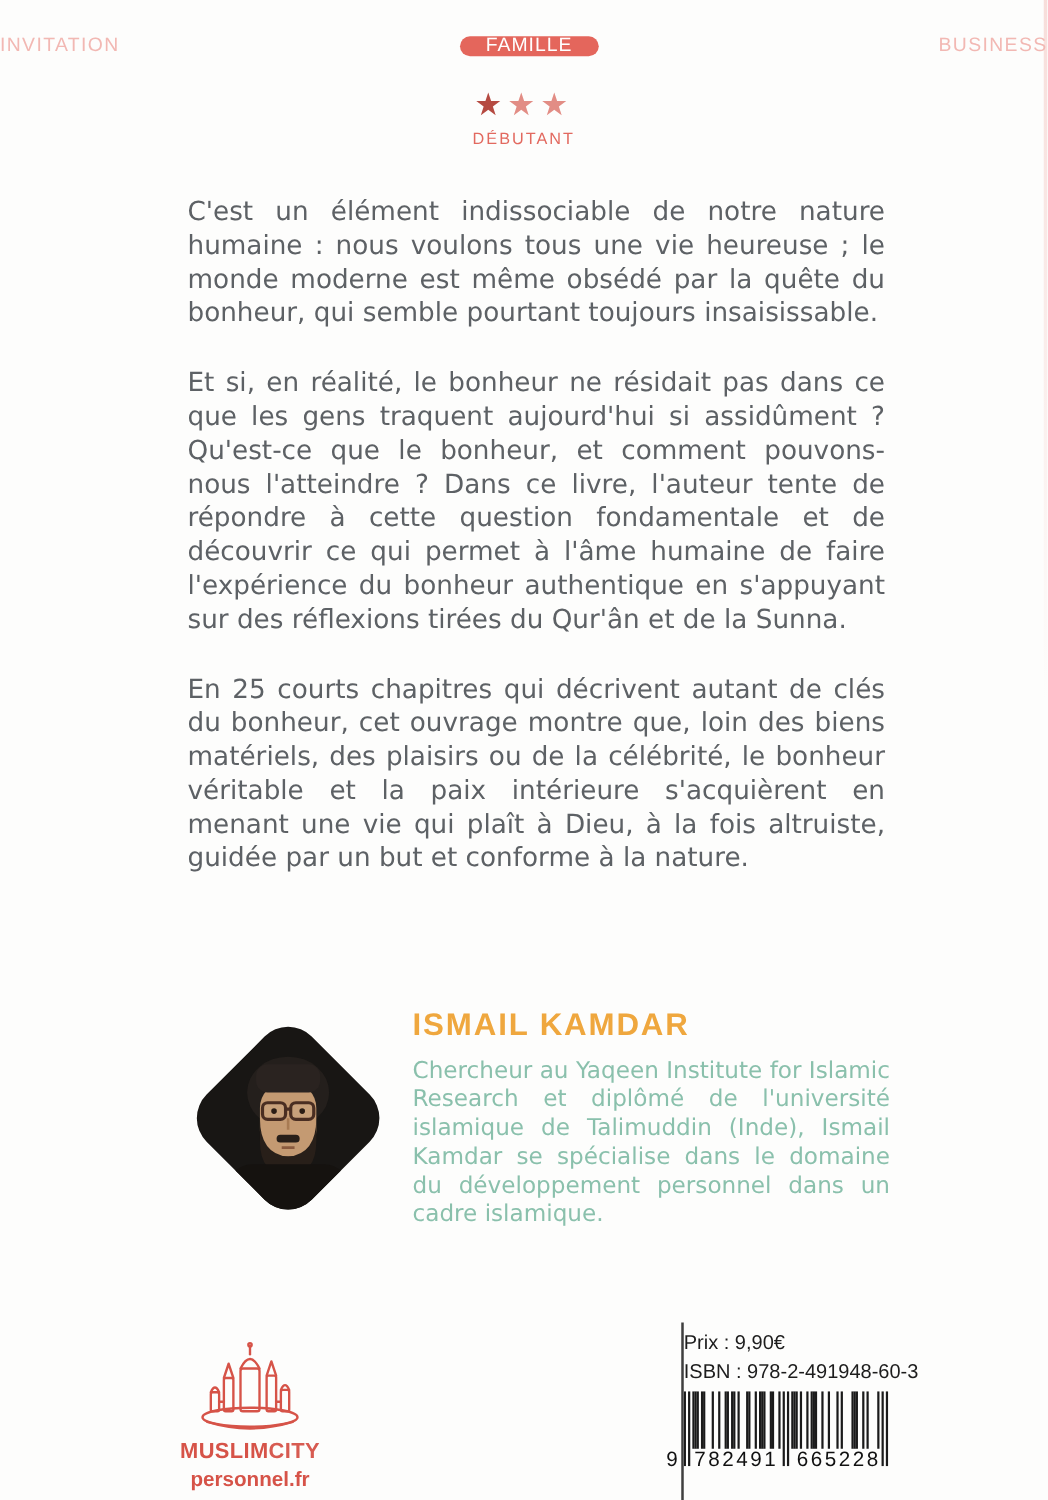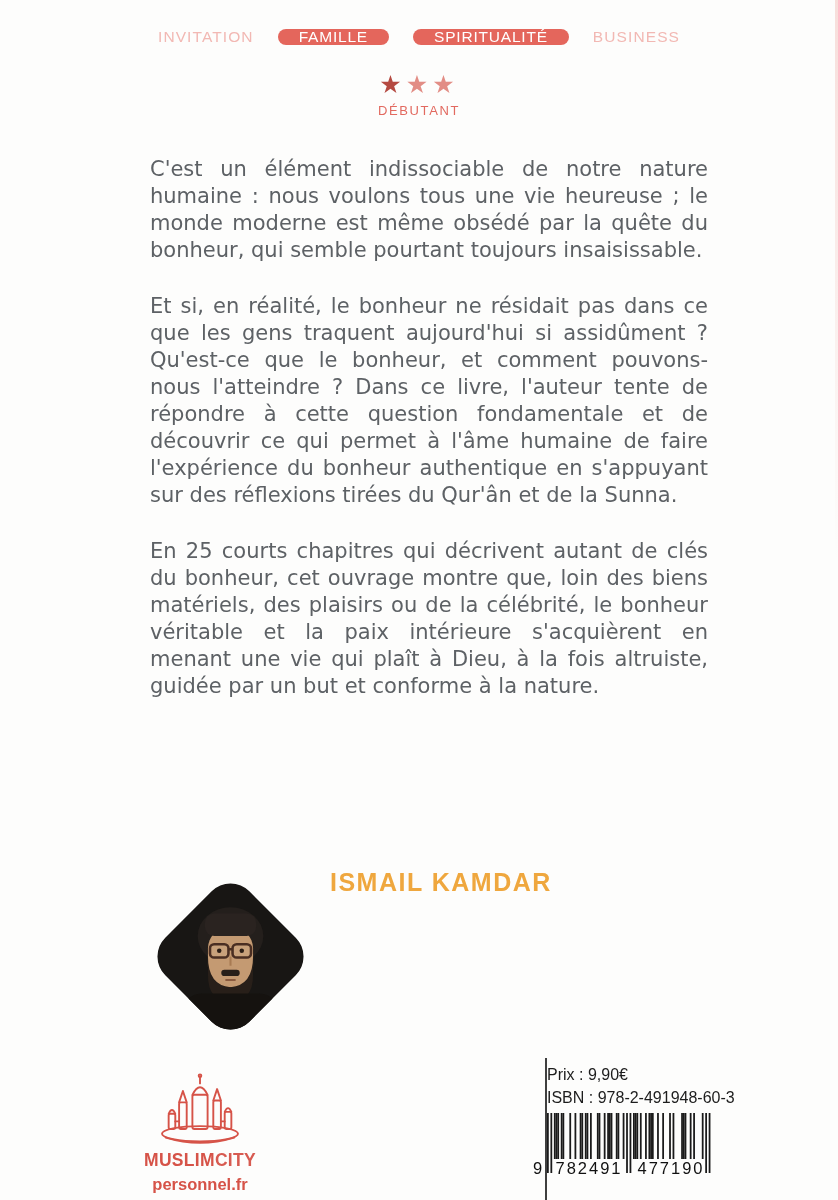--- a/index.html
+++ b/index.html
@@ -9,38 +9,38 @@
     font-family:"Liberation Sans", sans-serif;
     --accent:#e4665c; --brand:#d65348;
   }
 
   
   .edge-strip { position:absolute; right:0; top:0; width:3px; height:560px;
     background:linear-gradient(#f3c4bf, rgba(243,196,191,0)); opacity:.55; }
 
   
   .tags-row { position:absolute; top:28px; left:0; width:100%;
-    display:flex; justify-content:center; align-items:center; gap:24px; }
+    display:flex; justify-content:space-between; align-items:center; gap:24px; }
   .tag-plain { color:#f2b8b3; font-size:15.5px; letter-spacing:1.1px; }
   .tag-pill { background:var(--accent); color:#fff; font-size:15.5px; letter-spacing:.8px;
     padding:0 21px; border-radius:18px; line-height:1; }
 
   
   .rating { position:absolute; top:72px; left:0; width:100%; text-align:center; }
   .stars { font-size:25px; line-height:1; letter-spacing:4px; }
   .rating-label { margin-top:6px; color:#e2695f; font-size:13px; letter-spacing:1.6px; }
 
   
   .synopsis { position:absolute; left:134px; top:156px; width:574px;
     color:#5d6165; font-family:"DejaVu Sans", sans-serif;
     font-size:21px; line-height:27px; text-align:justify; }
   .synopsis p { margin:0 0 29px 16px; }
 
   
-  .author-row { position:absolute; left:130px; top:854px; width:582px; display:flex; }
+  .author-row { position:absolute; left:130px; top:792px; width:582px; display:flex; }
   .photo-col { flex:0 0 200px; height:205px; position:relative; }
   .photo-col svg { position:absolute; left:-2px; top:0; }
   .author-text { flex:1; padding-top:14px; }
   .author-name { font-size:25px; font-weight:bold; color:#efa73e; letter-spacing:1.5px;
     margin:0 0 10px 0; }
   .author-bio { font-family:"DejaVu Sans", sans-serif; font-size:18.5px; line-height:23px;
     color:#8ac0ac; text-align:justify; }
 
   
   .footer-logo { position:absolute; left:116px; top:1072px; width:168px;
@@ -65,21 +65,20 @@
   .bc-right { left:88px; width:72px; }
 </style>
 </head>
 <body style="--accent: #e4665c; --brand: #d65348;">
 
 <div class="edge-strip"></div>
 
 <div class="tags-row">
   <span class="tag-plain" style="color: rgb(242, 184, 179);">INVITATION</span>
   <span class="tag-pill">FAMILLE</span>
-  <span class="tag-pill">SPIRITUALITÉ</span>
   <span class="tag-plain" style="color: rgb(242, 184, 179);">BUSINESS</span>
 </div>
 
 <div class="rating">
   <div class="stars" id="stars"><span style="color: rgb(181, 74, 65);">★</span><span style="color: rgb(226, 141, 133);">★</span><span style="color: rgb(226, 141, 133);">★</span></div>
   <div class="rating-label">DÉBUTANT</div>
 </div>
 
 <div class="synopsis">
   <p>C'est un élément indissociable de notre nature humaine : nous voulons tous une vie heureuse ; le monde moderne est même obsédé par la quête du bonheur, qui semble pourtant toujours insaisissable.</p>
@@ -108,20 +107,21 @@
         <line x1="100" y1="100" x2="100" y2="109" stroke="#a87b53" stroke-width="2"></line>
         <path d="M78,100 L78,118 Q78,144 100,144 Q122,144 122,118 L122,100 Q122,128 100,130 Q78,128 78,100 Z" fill="#281f19"></path>
         <rect x="91" y="113" width="18" height="6" rx="3" fill="#281f19"></rect>
         <line x1="95" y1="123" x2="105" y2="123" stroke="#8a5a3e" stroke-width="2"></line>
         <rect x="52" y="136" width="96" height="64" rx="20" fill="#15120f"></rect>
       </g>
     </svg>
   </div>
   <div class="author-text">
     <div class="author-name" style="color: rgb(239, 167, 62);">ISMAIL KAMDAR</div>
+    <div class="author-bio" style="color: rgb(138, 192, 172);">Chercheur au Yaqeen Institute for Islamic Research et diplômé de l'université islamique de Talimuddin (Inde), Ismail Kamdar se spécialise dans le domaine du développement personnel dans un cadre islamique.</div>
   </div>
 </div>
 
 <div class="footer-logo">
   <svg width="118" height="76" viewBox="0 0 120 80" fill="none" stroke="#d65348" stroke-width="2" stroke-linecap="round" stroke-linejoin="round">
     <rect x="52" y="24" width="16" height="36" rx="2"></rect>
     <path d="M52,24 Q60,8 68,24"></path>
     <line x1="60" y1="12" x2="60" y2="5"></line>
     <circle cx="60" cy="4" r="1.4"></circle>
     <rect x="38" y="32" width="8" height="28" rx="1.5"></rect>
@@ -189,15 +189,15 @@
         <rect x="135.88" y="0" width="1.77" height="46"></rect>
         <rect x="137.60" y="0" width="1.77" height="46"></rect>
         <rect x="142.76" y="0" width="1.77" height="46"></rect>
         <rect x="146.20" y="0" width="1.77" height="46"></rect>
         <rect x="154.80" y="0" width="1.77" height="46"></rect>
         <rect x="158.24" y="0" width="1.77" height="60"></rect>
         <rect x="161.68" y="0" width="1.77" height="60"></rect>
       </svg>
     <span class="bc-digit bc-first">9</span>
     <span class="bc-digit bc-left">782491</span>
-    <span class="bc-digit bc-right">477190</span>
+    <span class="bc-digit bc-right">665228</span>
   </div>
 </div>
 
 </body></html>

